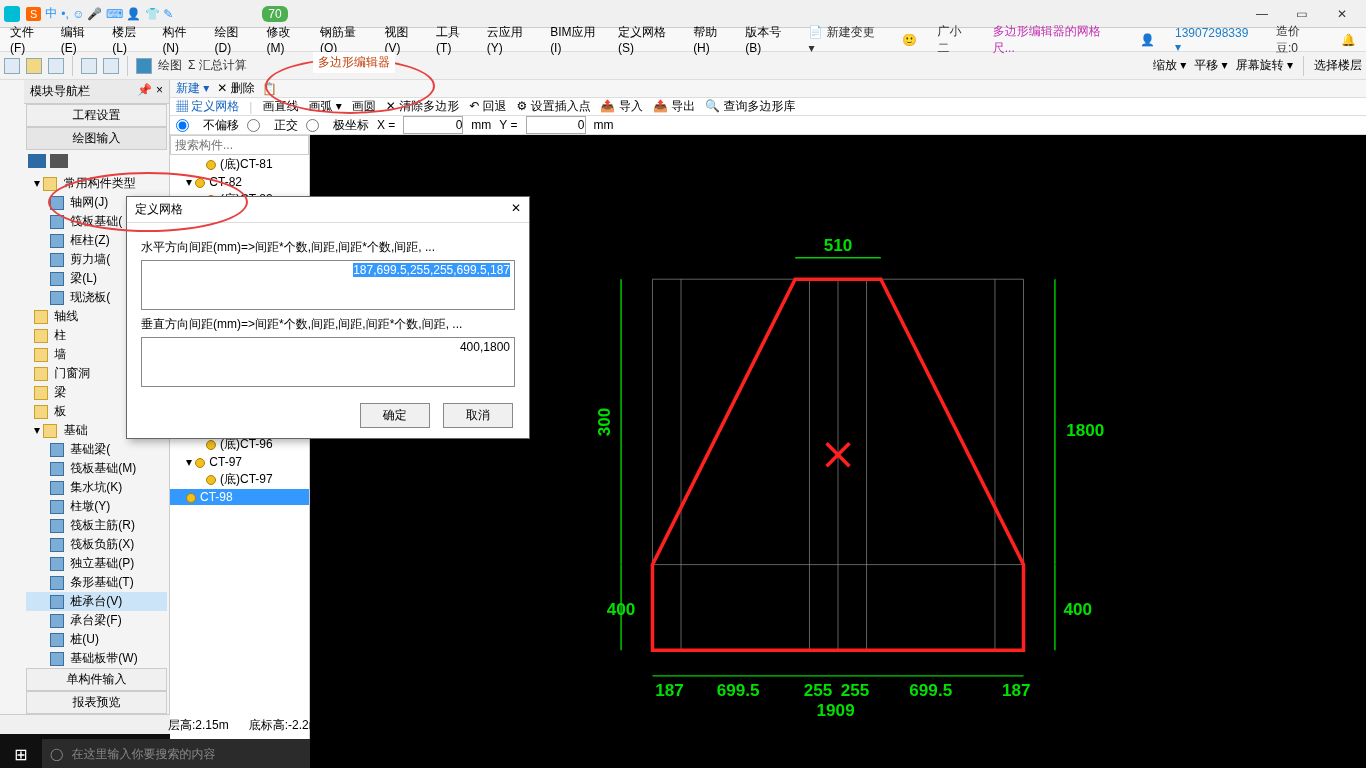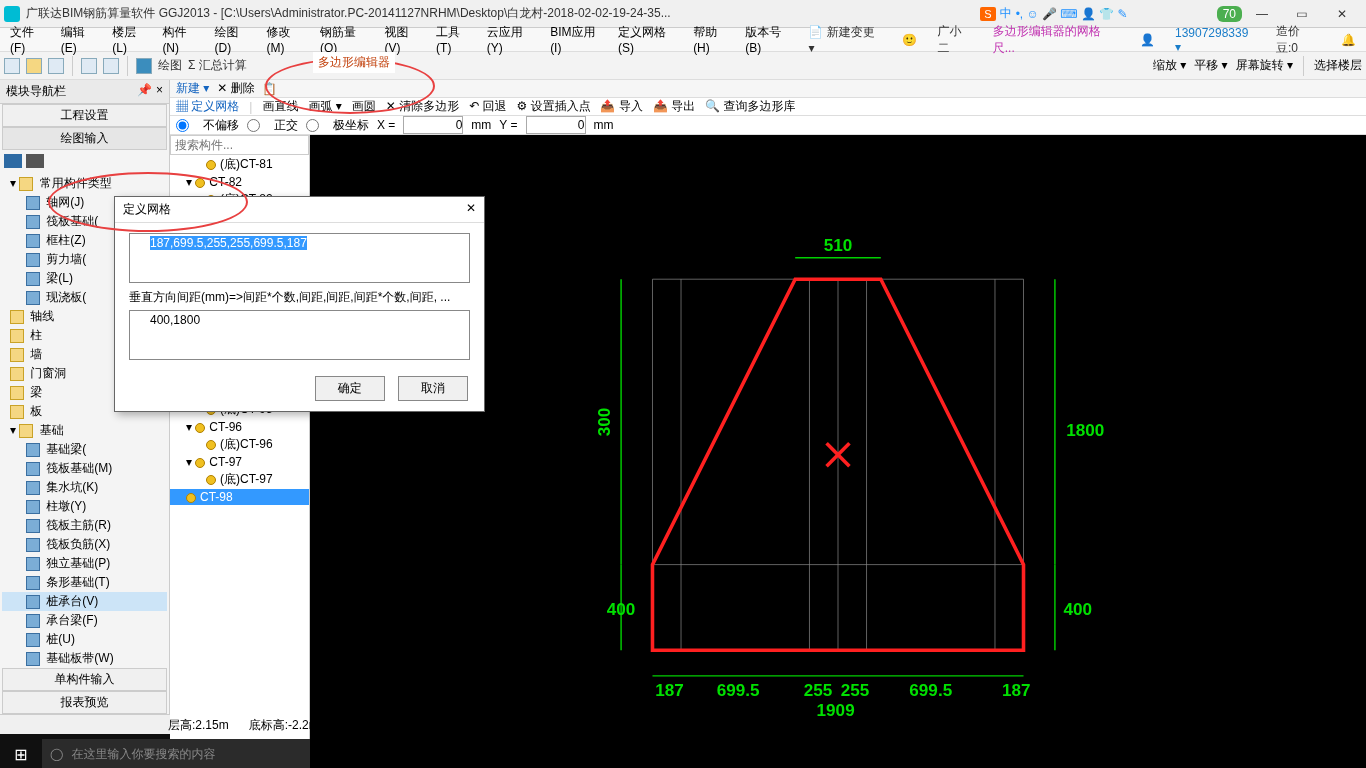--- a/index.html
+++ b/index.html
@@ -16,21 +16,21 @@
 .menubar span { padding: 0 6px; cursor: default; }
 .menubar .right { margin-left: auto; display: flex; align-items: center; gap: 8px; color: #333; }
 .menubar .right .grid-hint { color: #c030b0; }
 .menubar .right .phone { color: #1a7dc9; }
 .toolbar1 { height: 28px; background: #f3f3f3; border-bottom: 1px solid #ddd; display: flex; align-items: center; padding: 0 4px; gap: 6px; }
 .toolbar1 .ico { width: 16px; height: 16px; background: #dfeaf4; border: 1px solid #8ab; }
 .toolbar1 .lbl { color: #333; }
 .toolbar1 .sep { width: 1px; height: 20px; background: #ccc; margin: 0 2px; }
 .toolbar1 .right { margin-left: auto; display: flex; gap: 8px; align-items: center; }
 .main-row { display: flex; height: 634px; }
-.nav-panel { width: 170px; background: #f4f4f4; border-right: 1px solid #ccc; display: flex; flex-direction: column; }
+.nav-panel { width: 170px; background: #f4f4f4; border-right: 1px solid #ccc; display: flex; flex-direction: column; padding-left: 24px; }
 .nav-panel .hdr { background: #eaeaea; padding: 3px 6px; border-bottom: 1px solid #ccc; display: flex; justify-content: space-between; }
 .nav-panel .btnrow { text-align: center; border: 1px solid #ccc; background: #f0f0f0; padding: 2px 0; margin: 0 2px; }
 .nav-panel .tools { padding: 4px; display: flex; gap: 4px; }
 .nav-panel .tools i { width: 18px; height: 14px; background: #2d6aa3; display: inline-block; }
 .nav-tree { flex: 1; overflow: hidden; padding: 2px; }
 .nav-tree .node { padding: 1px 2px 1px 18px; white-space: nowrap; cursor: default; }
 .nav-tree .node.lv0 { padding-left: 8px; }
 .nav-tree .node.lv1 { padding-left: 24px; }
 .nav-tree .node.selected { background: #cce4f7; }
 .nav-tree .fold-icon { display: inline-block; width: 14px; height: 14px; background: #f5d782; border: 1px solid #c9a227; margin-right: 3px; vertical-align: middle; }
@@ -53,37 +53,36 @@
 .canvas svg { width: 100%; height: 100%; }
 .status2 { height: 20px; background: #f0f0f0; border-top: 1px solid #ccc; padding: 2px 8px; display: flex; gap: 20px; }
 .status2 .right { margin-left: auto; }
 .taskbar { height: 40px; background: #101010; display: flex; align-items: center; color: #fff; }
 .taskbar .start { width: 42px; text-align: center; font-size: 16px; }
 .taskbar .search { flex: 0 0 280px; background: #2b2b2b; height: 30px; display: flex; align-items: center; padding: 0 8px; color: #888; gap: 8px; }
 .taskbar .icons { display: flex; gap: 2px; margin-left: 6px; }
 .taskbar .icons div { width: 44px; height: 40px; display: flex; align-items: center; justify-content: center; }
 .taskbar .tray { margin-left: auto; display: flex; align-items: center; gap: 8px; padding: 0 8px; font-size: 11px; }
 .taskbar .clock { text-align: center; line-height: 14px; font-size: 11px; }
-.dialog { position: absolute; left: 114px; top: 196px; width: 371px; background: #fff; border: 1px solid #666; box-shadow: 3px 3px 8px rgba(0,0,0,.3); }
+.dialog { position: absolute; left: 126px; top: 196px; width: 404px; background: #fff; border: 1px solid #666; box-shadow: 3px 3px 8px rgba(0,0,0,.3); }
 .dialog .dlg-title { background: #fff; padding: 4px 8px; display: flex; justify-content: space-between; border-bottom: 1px solid #ddd; }
 .dialog .dlg-body { padding: 10px 14px; }
 .dialog .dlg-body label { display: block; margin: 6px 0 4px; }
-.dialog .dlg-body .fld { width: 100%; height: 50px; border: 1px solid #888; padding: 2px 20px; }
+.dialog .dlg-body .fld { width: 100%; height: 50px; border: 1px solid #888; padding: 2px 4px; text-align: right; }
 .dialog .dlg-body .fld .selected-text { background: #3399ff; color: #fff; display: inline; }
 .dialog .dlg-btns { text-align: right; padding: 6px 16px 10px; }
 .dialog .dlg-btns button { padding: 3px 22px; margin-left: 10px; border: 1px solid #888; background: #f0f0f0; }
 .ann2 { position: absolute; border: 2px solid #e84040; border-radius: 50%; width: 200px; height: 60px; left: 48px; top: 172px; pointer-events: none; z-index: 50; }
 .poly-title { position:absolute; left:313px; top:52px; color:#c2410c; background:#fff; padding:1px 4px; border:1px solid transparent; z-index:5;}
 </style>
 </head>
 <body>
 
 <div class="titlebar">
   <div class="appicon"></div>
-  <div class="title">广联达BIM钢筋算量软件 GGJ2013 - [C:\Users\Administrator.PC-20141127NRHM\Desktop\白龙村-2018-02-02-19-24-35...</div>
   <div class="ime">
     <span>S</span>
     <i>中</i>
     <i>•, ☺ 🎤 ⌨ 👤 👕 ✎</i>
   </div>
   <div style="margin-left:89px;background:#4caf50;color:#fff;padding:1px 6px;border-radius:6px;">70</div>
   <div class="winbtns">
     <div>—</div>
     <div>▭</div>
     <div>✕</div>
@@ -353,20 +352,21 @@
 </div>
 
 <div class="ann2"></div>
 
 <div class="dialog">
   <div class="dlg-title">
     <span>定义网格</span>
     <span>✕</span>
   </div>
   <div class="dlg-body">
+    <label>水平方向间距(mm)=&gt;间距*个数,间距,间距*个数,间距, ...</label>
     <div class="fld"><span class="selected-text">187,699.5,255,255,699.5,187</span></div>
     <label>垂直方向间距(mm)=&gt;间距*个数,间距,间距,间距*个数,间距, ...</label>
     <div class="fld"><span>400,1800</span></div>
   </div>
   <div class="dlg-btns">
     <button>确定</button>
     <button>取消</button>
   </div>
 </div>
 

